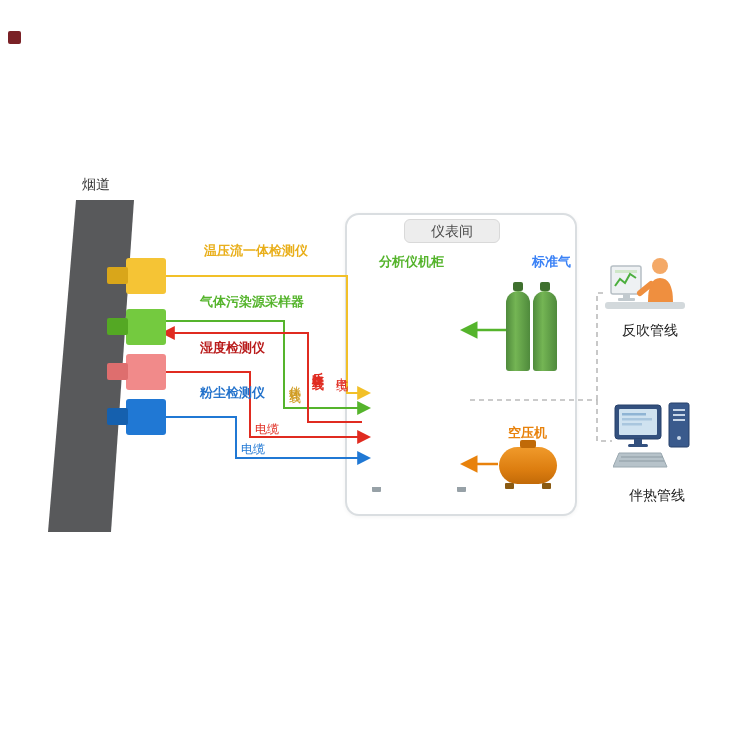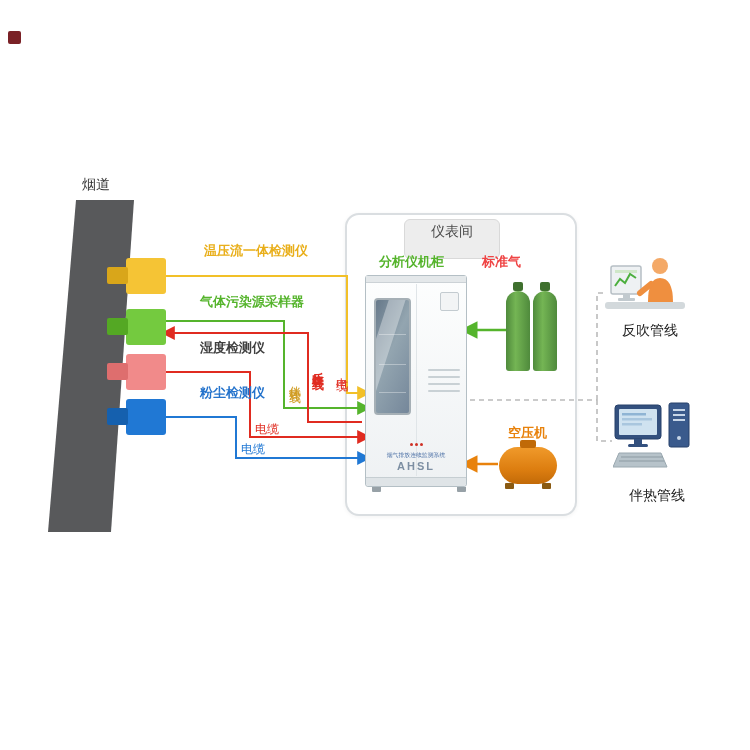--- a/index.html
+++ b/index.html
@@ -21,21 +21,21 @@
   .vlabel{writing-mode:vertical-rl;text-orientation:upright;letter-spacing:2px;font-size:12px;z-index:5;background:rgba(255,255,255,0.0);}
   .hlabel{font-size:12px;z-index:5;}
   .bold{font-weight:bold;}
 
   .room{
     left:345px;top:213px;width:232px;height:303px;background:#ffffff;
     border:2px solid #dadee1;border-radius:14px;box-sizing:border-box;z-index:1;
     box-shadow:0 1px 4px rgba(0,0,0,0.05);
   }
   .room-tab{
-    left:404px;top:219px;width:96px;height:40px;background:#ededed;border:1px solid #d9d9d9;
+    left:404px;top:219px;width:96px;height:24px;background:#ededed;border:1px solid #d9d9d9;
     border-radius:6px;box-sizing:border-box;text-align:center;line-height:22px;
     font-size:14px;color:#4c4c4c;z-index:3;
   }
   .section-title{font-size:13px;font-weight:bold;white-space:nowrap;z-index:3;}
 
   .cabinet{
     left:365px;top:275px;width:102px;height:212px;box-sizing:border-box;
     background:linear-gradient(180deg,#fdfefe,#eef1f3);
     border:1px solid #b4bfc5;border-radius:3px;z-index:3;
   }
@@ -133,54 +133,34 @@
   </div>
   <div class="abs sensor" style="left: 126px; top: 354px; background: rgb(241, 138, 138);">
     <span class="stub" style="background: rgb(222, 110, 110);"></span>
   </div>
   <div class="abs sensor" style="left: 126px; top: 399px; background: rgb(32, 120, 212);">
     <span class="stub" style="background: rgb(21, 96, 174);"></span>
   </div>
 
   <span class="abs sensor-label" style="left: 172px; top: 242px; color: rgb(233, 175, 27);">温压流一体检测仪</span>
   <span class="abs sensor-label" style="left: 168px; top: 293px; color: rgb(85, 180, 44);">气体污染源采样器</span>
-  <span class="abs sensor-label" style="left: 168px; top: 339px; color: #404040;">湿度检测仪</span>
+  <span class="abs sensor-label" style="left: 168px; top: 339px; color: #b91c1c;">湿度检测仪</span>
   <span class="abs sensor-label" style="left: 168px; top: 384px; color: rgb(36, 115, 204);">粉尘检测仪</span>
 
   <span class="abs vlabel" style="left: 286px; top: 376px; color: rgb(207, 154, 30);">伴热管线</span>
   <span class="abs vlabel bold" style="left: 309px; top: 362px; color: rgb(224, 43, 32);">反吹管线</span>
   <span class="abs vlabel" style="left: 333px; top: 368px; color: rgb(224, 43, 32);">电缆</span>
   <span class="abs hlabel" style="left: 255px; top: 421px; color: rgb(224, 43, 32);">电缆</span>
   <span class="abs hlabel" style="left: 241px; top: 441px; color: rgb(32, 120, 212);">电缆</span>
 
   <div class="abs room-tab">仪表间</div>
   <span class="abs section-title" style="left: 379px; top: 253px; color: rgb(85, 180, 44);">分析仪机柜</span>
-  <span class="abs section-title" style="left: 482px; top: 253px; color: #ef4444;">标准气</span>
+  <span class="abs section-title" style="left: 532px; top: 253px; color: #3b82f6;">标准气</span>
   <span class="abs section-title" style="left: 508px; top: 424px; color: rgb(232, 130, 12);">空压机</span>
 
-  <div class="abs cabinet">
-    <div class="cab-top"></div>
-    <div class="cab-seam"></div>
-    <div class="cab-window">
-      <div class="cab-shelf" style="top:34px;"></div>
-      <div class="cab-shelf" style="top:64px;"></div>
-      <div class="cab-shelf" style="top:92px;"></div>
-    </div>
-    <div class="cab-vent"></div>
-    <div class="cab-louver" style="top:93px;"></div>
-    <div class="cab-louver" style="top:100px;"></div>
-    <div class="cab-louver" style="top:107px;"></div>
-    <div class="cab-louver" style="top:114px;"></div>
-    <div class="cab-label">
-      <span class="cab-logo"><i></i><i></i><i></i></span>
-      <div class="cab-line1">烟气排放连续监测系统</div>
-      <div class="cab-model">AHSL</div>
-    </div>
-    <div class="cab-base"></div>
-  </div>
   <div class="abs cab-foot" style="left:372px;top:487px;"></div>
   <div class="abs cab-foot" style="left:457px;top:487px;"></div>
 
   <div class="abs cylinder" style="left:506px;">
     <span class="neck"></span>
   </div>
   <div class="abs cylinder" style="left:533px;">
     <span class="neck"></span>
   </div>
 

